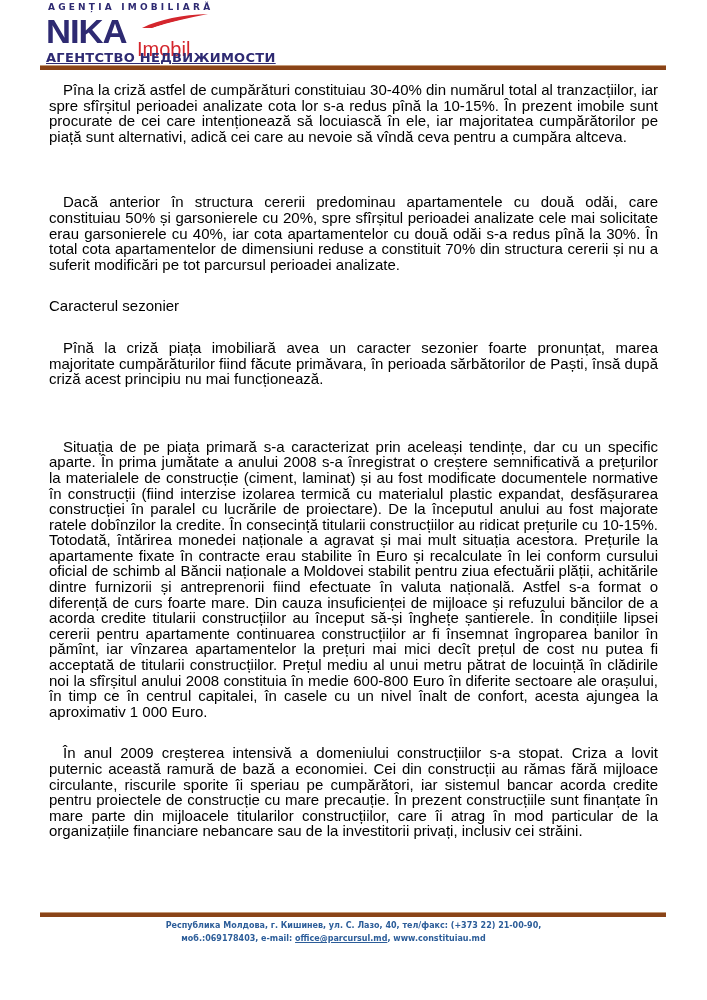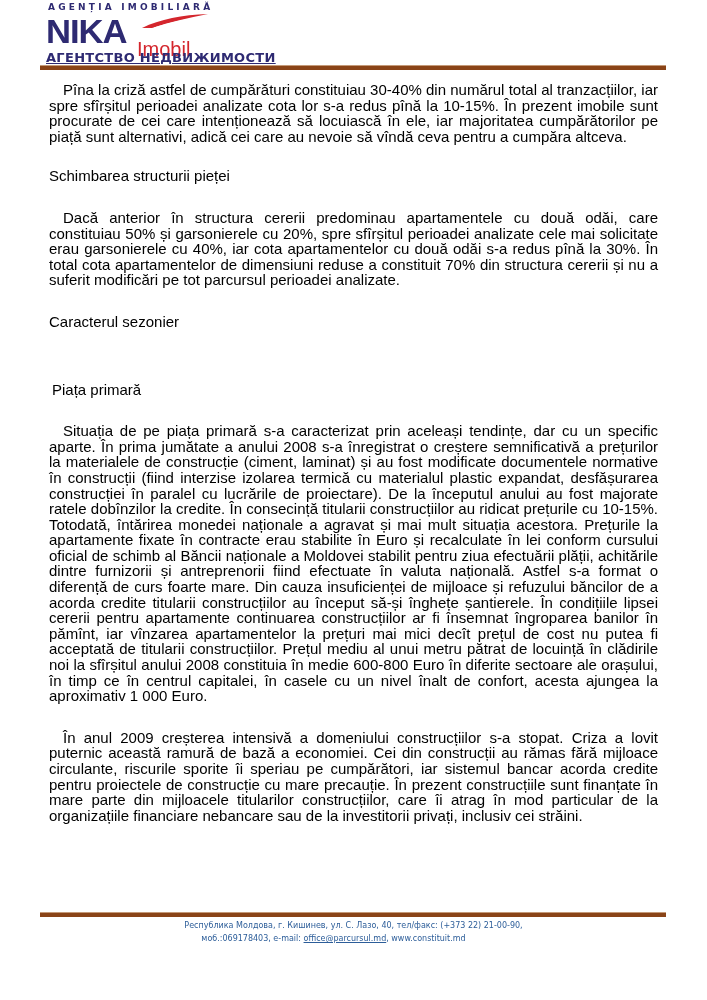--- a/index.html
+++ b/index.html
@@ -12,21 +12,21 @@
     .logo-swoosh { position: absolute; left: 140px; top: 13px; width: 70px; height: 16px; }
     .logo-bottom { position: absolute; left: 46px; top: 50px; font-family: "DejaVu Sans", sans-serif; font-weight: bold; font-size: 13px; color: #2e2a72; letter-spacing: 0.3px; white-space: nowrap; text-decoration: underline; }
     .rule { position: absolute; left: 40px; width: 626px; height: 4px; background: #8a4417; border-top: 1px solid #c49a78; }
     .rule.top { top: 65px; }
     .rule.bottom { top: 912px; }
 
     .content { position: absolute; left: 49px; top: 82px; width: 609px; font-size: 15px; line-height: 15.6px; }
     .para { margin: 0; text-align: justify; text-indent: 14px; }
     .heading { margin: 0; padding-left: 0; text-indent: 0; }
 
-    .footer { position: absolute; left: 0; top: 919px; width: 707px; text-align: center; font-family: "DejaVu Sans", sans-serif; font-weight: normal; font-size: 8px; line-height: 13px; color: #2c5d99; }
+    .footer { position: absolute; left: 0; top: 919px; width: 707px; text-align: center; font-family: "DejaVu Sans", sans-serif; font-weight: bold; font-size: 8px; line-height: 13px; color: #2c5d99; }
     .footer .line2 { padding-right: 40px; }
     .footer a { color: #2c5d99; text-decoration: underline; }
   </style>
 </head>
 <body>
 
 <div class="header">
   <div class="logo-top">AGENȚIA IMOBILIARĂ</div>
   <svg class="logo-swoosh" viewBox="0 0 70 16">
     <path d="M2 15 C 20 6, 42 2, 68 1 C 48 5, 30 9, 12 15 Z" fill="#d4262d"></path>
@@ -34,34 +34,33 @@
   </svg>
   <div class="logo-nika">NIKA</div>
   <div class="logo-imobil">Imobil</div>
   <div class="logo-bottom">АГЕНТСТВО НЕДВИЖИМОСТИ</div>
   <div class="rule top"></div>
 </div>
 
 <div class="content">
   <p class="para">Pîna la criză astfel de cumpărături constituiau 30-40% din numărul total al tranzacțiilor, iar spre sfîrșitul perioadei analizate cota lor s-a redus pînă la 10-15%. În prezent imobile sunt procurate de cei care intenționează să locuiască în ele, iar majoritatea cumpărătorilor pe piață sunt alternativi, adică cei care au nevoie să vîndă ceva pentru a cumpăra altceva.</p>
   <div style="height:24px"></div>
-  <p class="heading">Schimbarea structurii pieței</p>
   <div style="height:26px"></div>
   <p class="para">Dacă anterior în structura cererii predominau apartamentele cu două odăi, care constituiau 50% și garsonierele cu 20%, spre sfîrșitul perioadei analizate cele mai solicitate erau garsonierele cu 40%, iar cota apartamentelor cu două odăi s-a redus pînă la 30%. În total cota apartamentelor de dimensiuni reduse a constituit 70% din structura cererii și nu a suferit modificări pe tot parcursul perioadei analizate.</p>
   <div style="height:26px"></div>
   <p class="heading">Caracterul sezonier</p>
   <div style="height:26px"></div>
+  <p class="para">Pînă la criză piața imobiliară avea un caracter sezonier foarte pronunțat, marea majoritate cumpărăturilor fiind făcute primăvara, în perioada sărbătorilor de Paști, însă după criză acest principiu nu mai funcționează.</p>
   <div style="height:26px"></div>
-  <p class="heading" style="padding-left:3px">Piața primară</p>
   <div style="height:26px"></div>
   <p class="para">Situația de pe piața primară s-a caracterizat prin aceleași tendințe, dar cu un specific aparte. În prima jumătate a anului 2008 s-a înregistrat o creștere semnificativă a prețurilor la materialele de construcție (ciment, laminat) și au fost modificate documentele normative în construcții (fiind interzise izolarea termică cu materialul plastic expandat, desfășurarea construcției în paralel cu lucrările de proiectare). De la începutul anului au fost majorate ratele dobînzilor la credite. În consecință titularii construcțiilor au ridicat prețurile cu 10-15%. Totodată, întărirea monedei naționale a agravat și mai mult situația acestora. Prețurile la apartamente fixate în contracte erau stabilite în Euro și recalculate în lei conform cursului oficial de schimb al Băncii naționale a Moldovei stabilit pentru ziua efectuării plății, achitările dintre furnizorii și antreprenorii fiind efectuate în valuta națională. Astfel s-a format o diferență de curs foarte mare. Din cauza insuficienței de mijloace și refuzului băncilor de a acorda credite titularii construcțiilor au început să-și înghețe șantierele. În condițiile lipsei cererii pentru apartamente continuarea construcțiilor ar fi însemnat îngroparea banilor în pămînt, iar vînzarea apartamentelor la prețuri mai mici decît prețul de cost nu putea fi acceptată de titularii construcțiilor. Prețul mediu al unui metru pătrat de locuință în clădirile noi la sfîrșitul anului 2008 constituia în medie 600-800 Euro în diferite sectoare ale orașului, în timp ce în centrul capitalei, în casele cu un nivel înalt de confort, acesta ajungea la aproximativ 1 000 Euro.</p>
   <div style="height:26px"></div>
   <p class="para">În anul 2009 creșterea intensivă a domeniului construcțiilor s-a stopat. Criza a lovit puternic această ramură de bază a economiei. Cei din construcții au rămas fără mijloace circulante, riscurile sporite îi speriau pe cumpărători, iar sistemul bancar acorda credite pentru proiectele de construcție cu mare precauție. În prezent construcțiile sunt finanțate în mare parte din mijloacele titularilor construcțiilor, care îi atrag în mod particular de la organizațiile financiare nebancare sau de la investitorii privați, inclusiv cei străini.</p>
 </div>
 
 <div class="rule bottom"></div>
 
 <div class="footer">
   <div>Республика Молдова, г. Кишинев, ул. С. Лазо, 40, тел/факс: (+373 22) 21-00-90,</div>
   <div class="line2">
-    <span>моб.:069178403, e-mail: </span><a>office@parcursul.md</a><span>, </span><span>www.constituit.md</span>
+    <span>моб.:069178403, e-mail: </span><a>office@parcursul.md</a><span>, </span><span>www.constituiau.md</span>
   </div>
 </div>
 
 </body></html>

